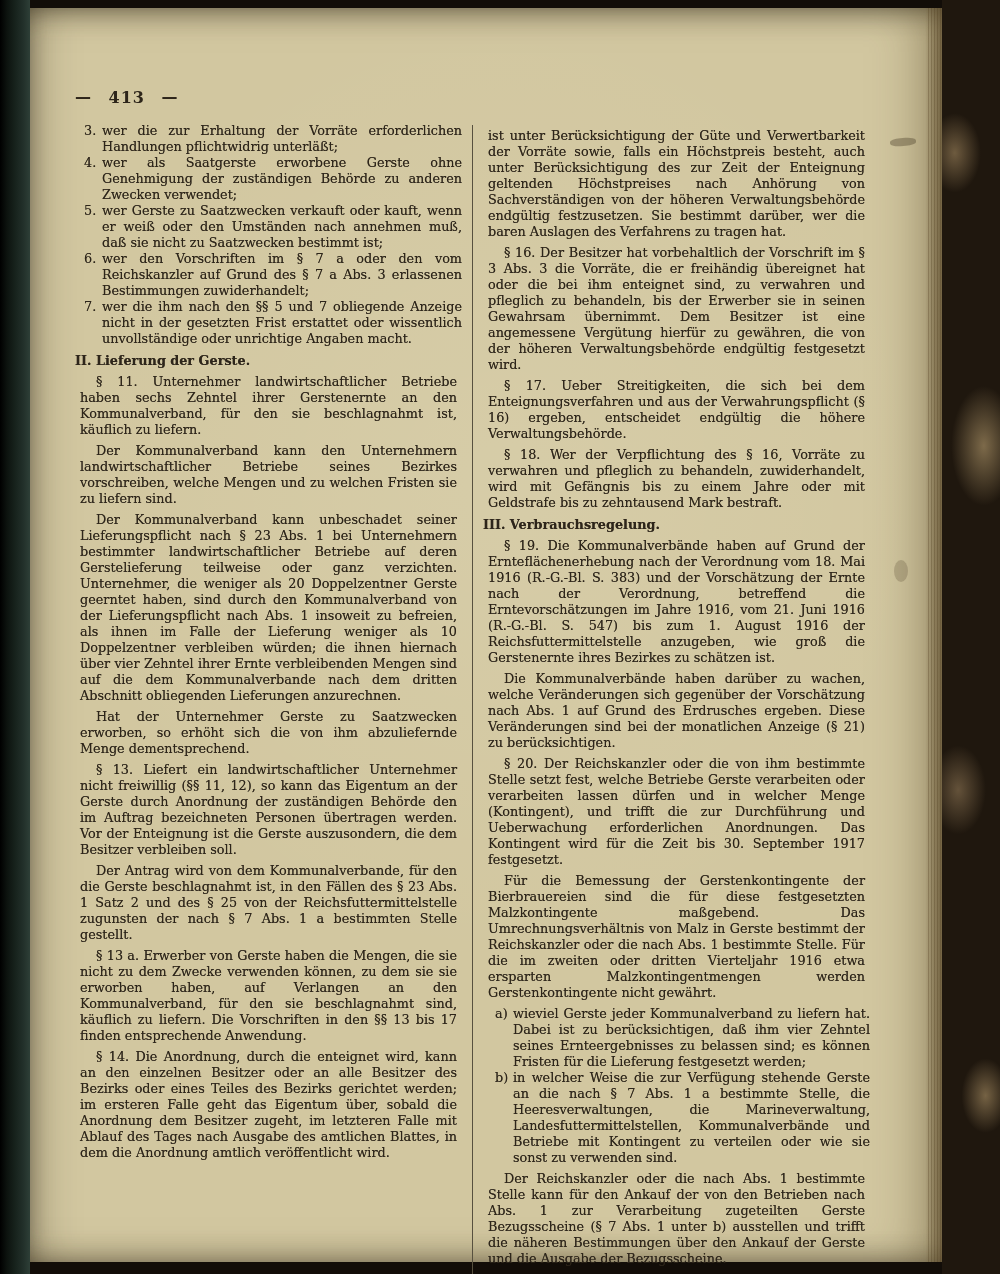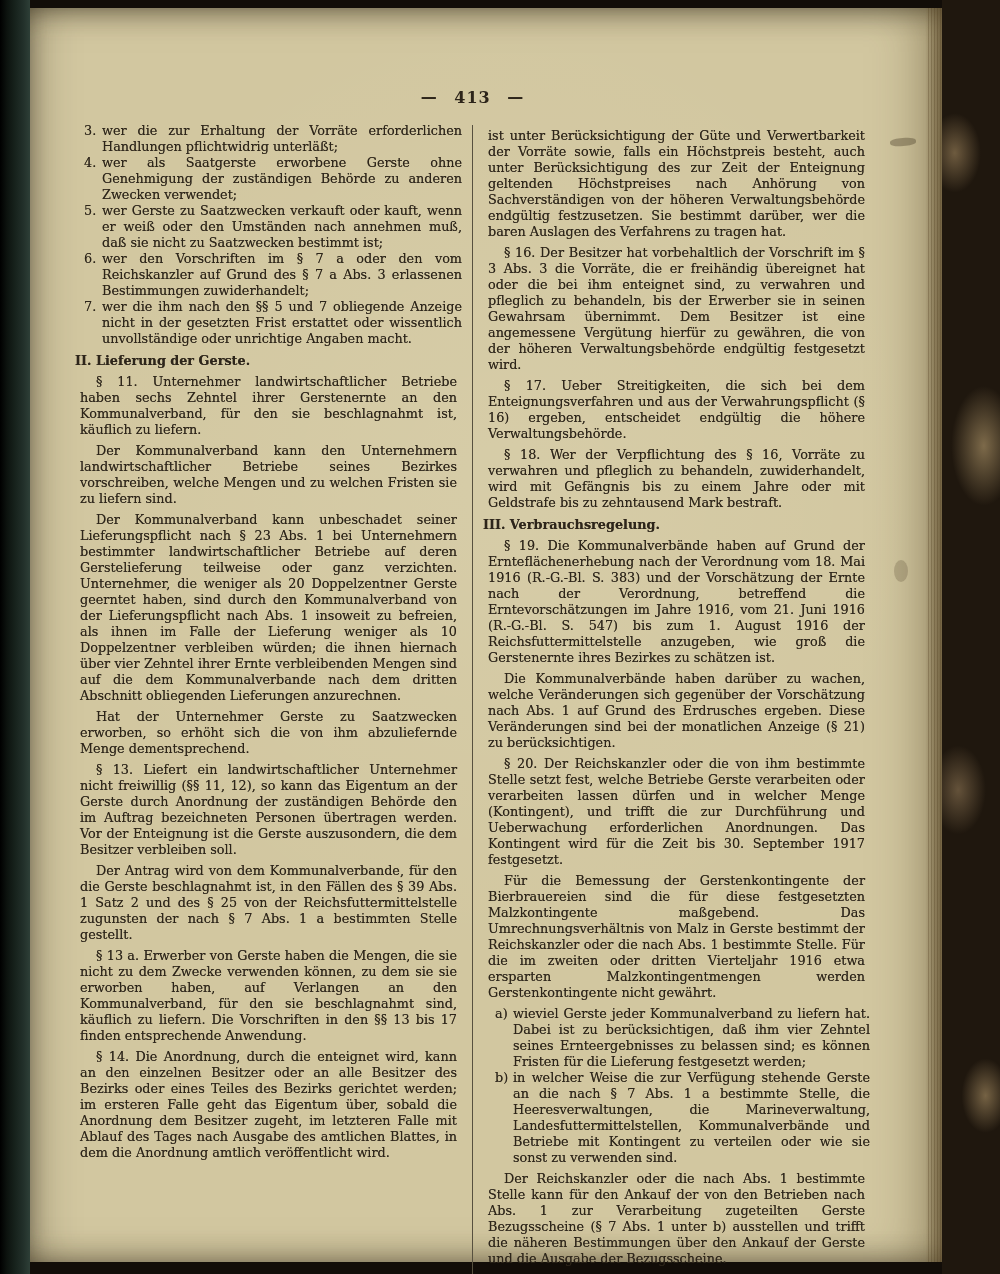--- a/index.html
+++ b/index.html
@@ -59,21 +59,21 @@
     top: 0; bottom: 0; right: 0;
     width: 16px;
     background:
       repeating-linear-gradient(to right,
         rgba(80,62,32,0) 0px, rgba(80,62,32,0) 2px,
         rgba(80,62,32,0.30) 2px, rgba(80,62,32,0.30) 3px),
       linear-gradient(to right, rgba(120,95,55,0.05), rgba(90,70,38,0.45));
   }
   .page-number {
     margin: 0 72px 16px 45px;
-    text-align: center;
+    text-align: left;
     font-size: 16px;
     font-weight: bold;
     letter-spacing: 1px;
     word-spacing: 10px;
   }
   .columns {
     display: flex;
     margin: 0 72px 0 45px;
     min-height: 1022px;
     align-items: stretch;
@@ -157,21 +157,21 @@
           <div class="li"><span class="marker">4.</span><span>wer als Saatgerste erworbene Gerste ohne Genehmigung der zuständigen Behörde zu anderen Zwecken verwendet;</span></div>
           <div class="li"><span class="marker">5.</span><span>wer Gerste zu Saatzwecken verkauft oder kauft, wenn er weiß oder den Umständen nach annehmen muß, daß sie nicht zu Saatzwecken bestimmt ist;</span></div>
           <div class="li"><span class="marker">6.</span><span>wer den Vorschriften im § 7 a oder den vom Reichskanzler auf Grund des § 7 a Abs. 3 erlassenen Bestimmungen zuwiderhandelt;</span></div>
           <div class="li"><span class="marker">7.</span><span>wer die ihm nach den §§ 5 und 7 obliegende Anzeige nicht in der gesetzten Frist erstattet oder wissentlich unvollständige oder unrichtige Angaben macht.</span></div>
           <div class="heading">II. Lieferung der Gerste.</div>
           <p class="para">§ 11. Unternehmer landwirtschaftlicher Betriebe haben sechs Zehntel ihrer Gerstenernte an den Kommunalverband, für den sie beschlagnahmt ist, käuflich zu liefern.</p>
           <p class="para">Der Kommunalverband kann den Unternehmern landwirtschaftlicher Betriebe seines Bezirkes vorschreiben, welche Mengen und zu welchen Fristen sie zu liefern sind.</p>
           <p class="para">Der Kommunalverband kann unbeschadet seiner Lieferungspflicht nach § 23 Abs. 1 bei Unternehmern bestimmter landwirtschaftlicher Betriebe auf deren Gerstelieferung teilweise oder ganz verzichten. Unternehmer, die weniger als 20 Doppelzentner Gerste geerntet haben, sind durch den Kommunalverband von der Lieferungspflicht nach Abs. 1 insoweit zu befreien, als ihnen im Falle der Lieferung weniger als 10 Doppelzentner verbleiben würden; die ihnen hiernach über vier Zehntel ihrer Ernte verbleibenden Mengen sind auf die dem Kommunalverbande nach dem dritten Abschnitt obliegenden Lieferungen anzurechnen.</p>
           <p class="para">Hat der Unternehmer Gerste zu Saatzwecken erworben, so erhöht sich die von ihm abzuliefernde Menge dementsprechend.</p>
           <p class="para">§ 13. Liefert ein landwirtschaftlicher Unternehmer nicht freiwillig (§§ 11, 12), so kann das Eigentum an der Gerste durch Anordnung der zuständigen Behörde den im Auftrag bezeichneten Personen übertragen werden. Vor der Enteignung ist die Gerste auszusondern, die dem Besitzer verbleiben soll.</p>
-          <p class="para">Der Antrag wird von dem Kommunalverbande, für den die Gerste beschlagnahmt ist, in den Fällen des § 39 Abs. 1 Satz 2 und des § 25 von der Reichsfuttermittelstelle zugunsten der nach § 7 Abs. 1 a bestimmten Stelle gestellt.</p>
+          <p class="para">Der Antrag wird von dem Kommunalverbande, für den die Gerste beschlagnahmt ist, in den Fällen des § 23 Abs. 1 Satz 2 und des § 25 von der Reichsfuttermittelstelle zugunsten der nach § 7 Abs. 1 a bestimmten Stelle gestellt.</p>
           <p class="para">§ 13 a. Erwerber von Gerste haben die Mengen, die sie nicht zu dem Zwecke verwenden können, zu dem sie sie erworben haben, auf Verlangen an den Kommunalverband, für den sie beschlagnahmt sind, käuflich zu liefern. Die Vorschriften in den §§ 13 bis 17 finden entsprechende Anwendung.</p>
           <p class="para">§ 14. Die Anordnung, durch die enteignet wird, kann an den einzelnen Besitzer oder an alle Besitzer des Bezirks oder eines Teiles des Bezirks gerichtet werden; im ersteren Falle geht das Eigentum über, sobald die Anordnung dem Besitzer zugeht, im letzteren Falle mit Ablauf des Tages nach Ausgabe des amtlichen Blattes, in dem die Anordnung amtlich veröffentlicht wird.</p>
         </div>
       <div class="divider"></div>
       <div class="col">
           <p class="para flush">ist unter Berücksichtigung der Güte und Verwertbarkeit der Vorräte sowie, falls ein Höchstpreis besteht, auch unter Berücksichtigung des zur Zeit der Enteignung geltenden Höchstpreises nach Anhörung von Sachverständigen von der höheren Verwaltungsbehörde endgültig festzusetzen. Sie bestimmt darüber, wer die baren Auslagen des Verfahrens zu tragen hat.</p>
           <p class="para">§ 16. Der Besitzer hat vorbehaltlich der Vorschrift im § 3 Abs. 3 die Vorräte, die er freihändig übereignet hat oder die bei ihm enteignet sind, zu verwahren und pfleglich zu behandeln, bis der Erwerber sie in seinen Gewahrsam übernimmt. Dem Besitzer ist eine angemessene Vergütung hierfür zu gewähren, die von der höheren Verwaltungsbehörde endgültig festgesetzt wird.</p>
           <p class="para">§ 17. Ueber Streitigkeiten, die sich bei dem Enteignungsverfahren und aus der Verwahrungspflicht (§ 16) ergeben, entscheidet endgültig die höhere Verwaltungsbehörde.</p>
           <p class="para">§ 18. Wer der Verpflichtung des § 16, Vorräte zu verwahren und pfleglich zu behandeln, zuwiderhandelt, wird mit Gefängnis bis zu einem Jahre oder mit Geldstrafe bis zu zehntausend Mark bestraft.</p>
           <div class="heading">III. Verbrauchsregelung.</div>

